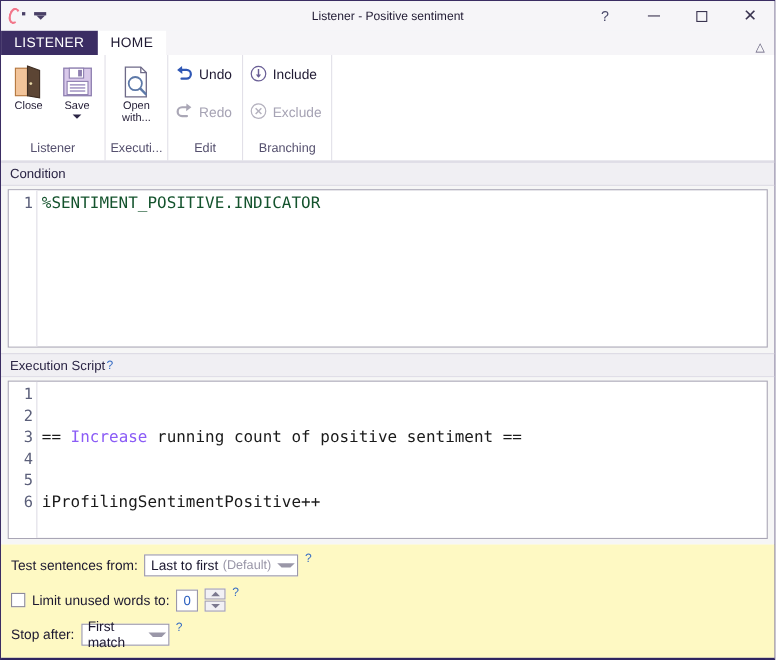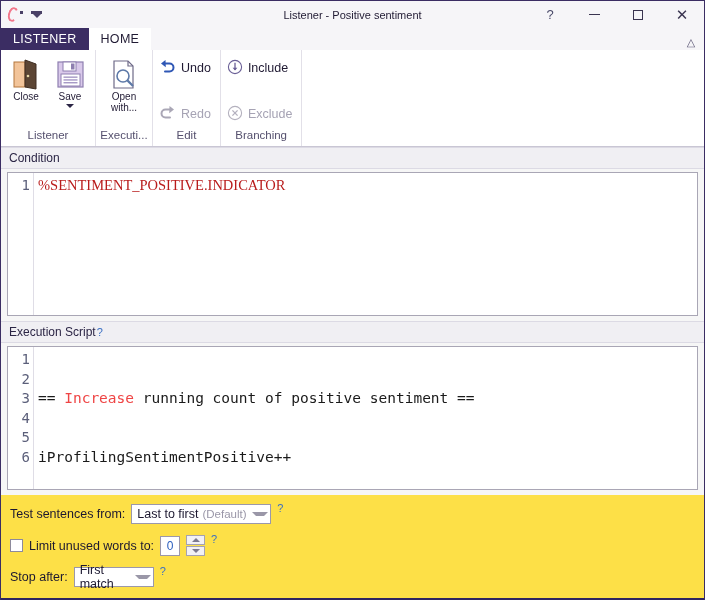--- a/index.html
+++ b/index.html
@@ -200,21 +200,21 @@
     display: flex;
     align-items: center;
     gap: 5px;
     padding: 2px 6px 2px 3px;
     font-size: 12.5px;
     color: #201a33;
     height: 22px;
     box-sizing: border-box;
     white-space: nowrap;
   }
-  .small-btn.disabled { color: #a6a3b4; margin-top: 12px; }
+  .small-btn.disabled { color: #a6a3b4; }
   .col-stack { display: flex; flex-direction: column; gap: 12px; padding-top: 3px; }
 
   .caret-dn {
     width: 0; height: 0;
     border-left: 4px solid transparent;
     border-right: 4px solid transparent;
     border-top: 4px solid #2b2545;
     margin-top: 2px;
   }
 
@@ -264,28 +264,28 @@
     line-height: 19.5px;
   }
   .code {
     flex: 1 1 auto;
     padding: 3px 0 0 4px;
     line-height: 19.5px;
     white-space: pre;
     overflow: hidden;
     color: #1a1a1a;
   }
-  .tok-var { color: #b91c1c; font-family: Liberation Serif, serif; }
-  .tok-cmt { color: #ef4444; text-align: center; }
+  .tok-var { color: #14532d; }
+  .tok-cmt { color: #8b5cf6; text-align: center; }
   .tok-plain { color: #1a1a1a; }
 
   
   .options {
     flex: 1 1 auto;
-    background: #fde047;
+    background: #fef9c3;
     padding: 9px 0 0 9px;
     box-sizing: border-box;
     font-size: 12.5px;
     color: #1c1830;
   }
   .opt-row {
     display: flex;
     align-items: center;
     margin-bottom: 11px;
     gap: 6px;

